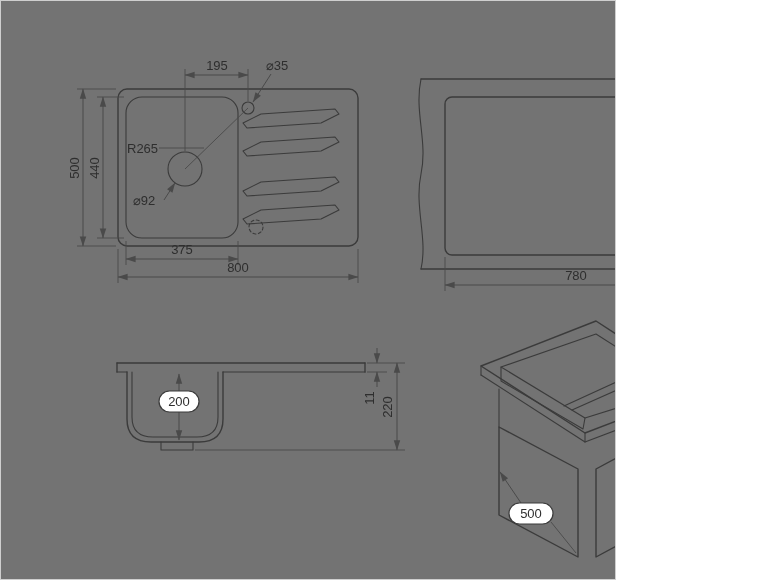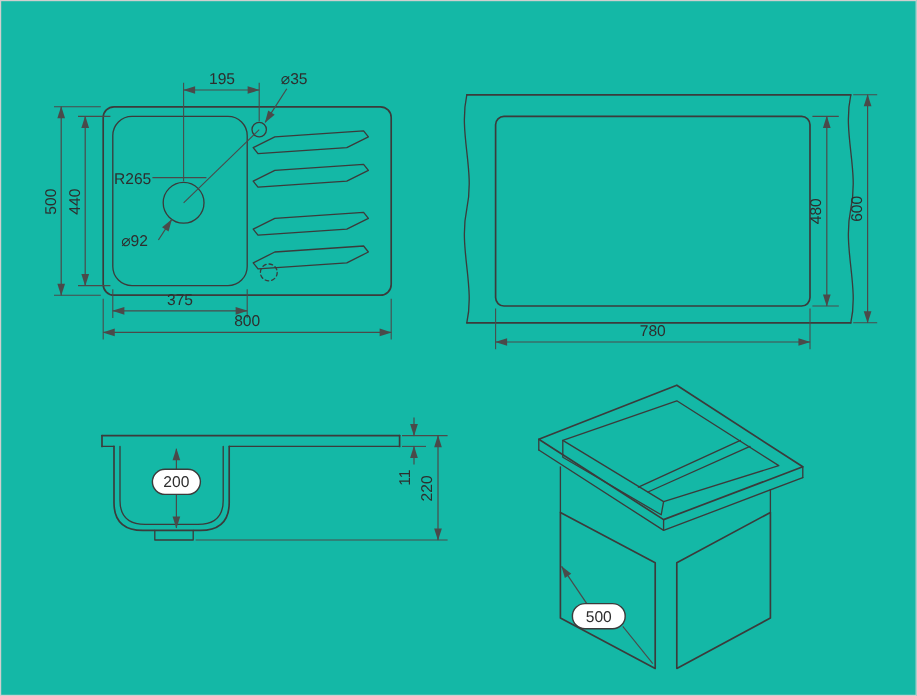--- a/index.html
+++ b/index.html
@@ -1,19 +1,19 @@
 <!DOCTYPE html>
 <html><head>
 <meta charset="utf-8">
 <style>
   html,body{margin:0;padding:0;background:#ffffff;}
   .stage{
-    position:relative;width:764px;height:580px;background:#14b8a6;
+    position:relative;width:616px;height:580px;background:#737373;
     border:1px solid #cfcfcf;box-sizing:border-box;
-    font-family:"Liberation Sans",sans-serif;overflow:hidden;
+    font-family:"Liberation Sans",sans-serif;overflow:hidden;padding-left:32px;
   }
   svg{display:block;}
   .obj{fill:none;stroke:#3b3b3b;stroke-width:1.4;stroke-linejoin:round;stroke-linecap:round;}
   .obj2{fill:none;stroke:#3b3b3b;stroke-width:1.1;stroke-linejoin:round;stroke-linecap:round;}
   .dim{stroke:#4a4a4a;stroke-width:1;fill:none;}
   .ext{stroke:#4a4a4a;stroke-width:0.9;fill:none;}
   .lbl{font-family:"Liberation Sans",sans-serif;font-size:13px;fill:#2e2e2e;}
   .bubble{fill:#ffffff;stroke:#3b3b3b;stroke-width:1.2;}
 </style>
 </head>

